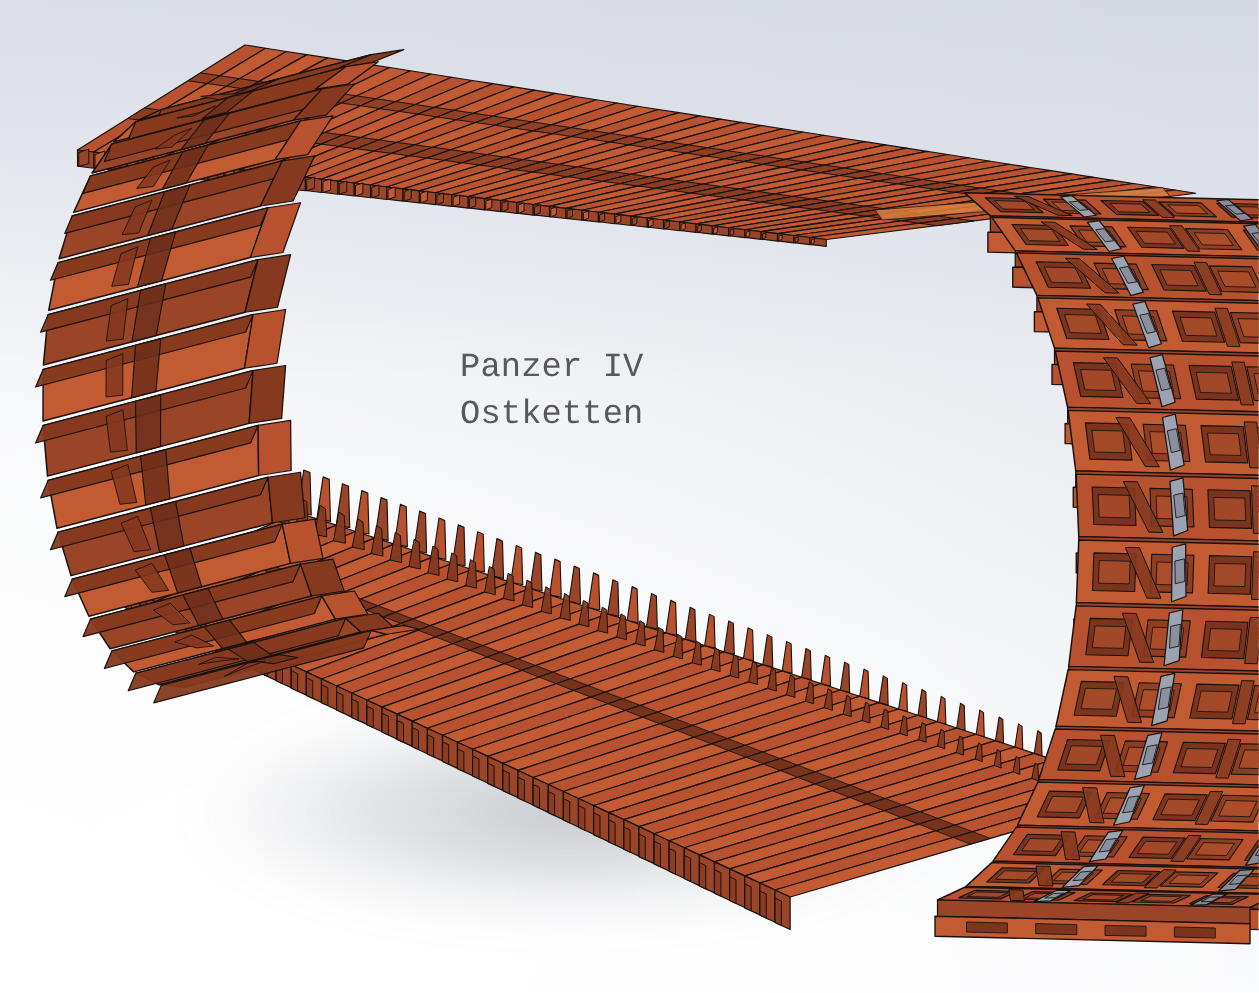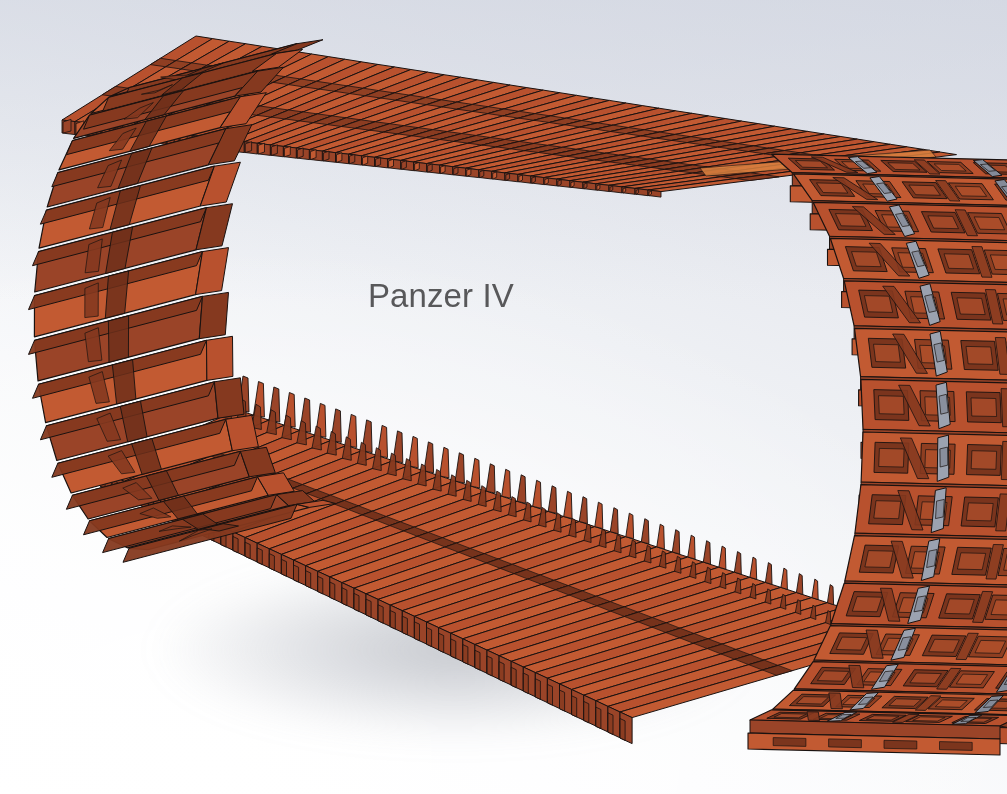--- a/index.html
+++ b/index.html
@@ -36,22 +36,22 @@
 
   
   #model{position:absolute;left:0;top:0;width:1007px;height:794px;}
   #model svg{display:block;width:1007px;height:794px;}
 
   
   .annotation{
     position:absolute;
     left:368px;top:277px;
     line-height:37px;
-    font-size:33px;
-    font-family:Liberation Sans, sans-serif;
+    font-size:27px;
+    font-family:Liberation Mono, monospace;
     color:#58585a;
     letter-spacing:.1px;
     white-space:nowrap;
     user-select:none;
   }
   .annotation .ln{display:block;}
 </style>
 </head>
 <body>
 
@@ -1034,15 +1034,16 @@
           <polygon points="884.0,740.3 916.8,741.0 916.8,749.0 884.0,748.3" fill="#6f2f1a" stroke="#1a1210" stroke-width="0.7" fill-opacity="0.85"></polygon>
           <polygon points="939.5,741.6 972.2,742.4 972.2,750.4 939.5,749.6" fill="#6f2f1a" stroke="#1a1210" stroke-width="0.7" fill-opacity="0.85"></polygon>
           <polygon points="1021.7,715.8 1051.7,721.8 1030.0,732.0 1000.0,726.0" fill="#85391f" stroke="#1a1210" stroke-width="1" fill-opacity="1"></polygon>
         </g>
 
     </svg>
   </div>
 
   <div class="annotation">
     <span class="ln">Panzer IV</span>
+    <span class="ln">Ostketten</span>
   </div>
 
 </div>
 
 </body></html>

